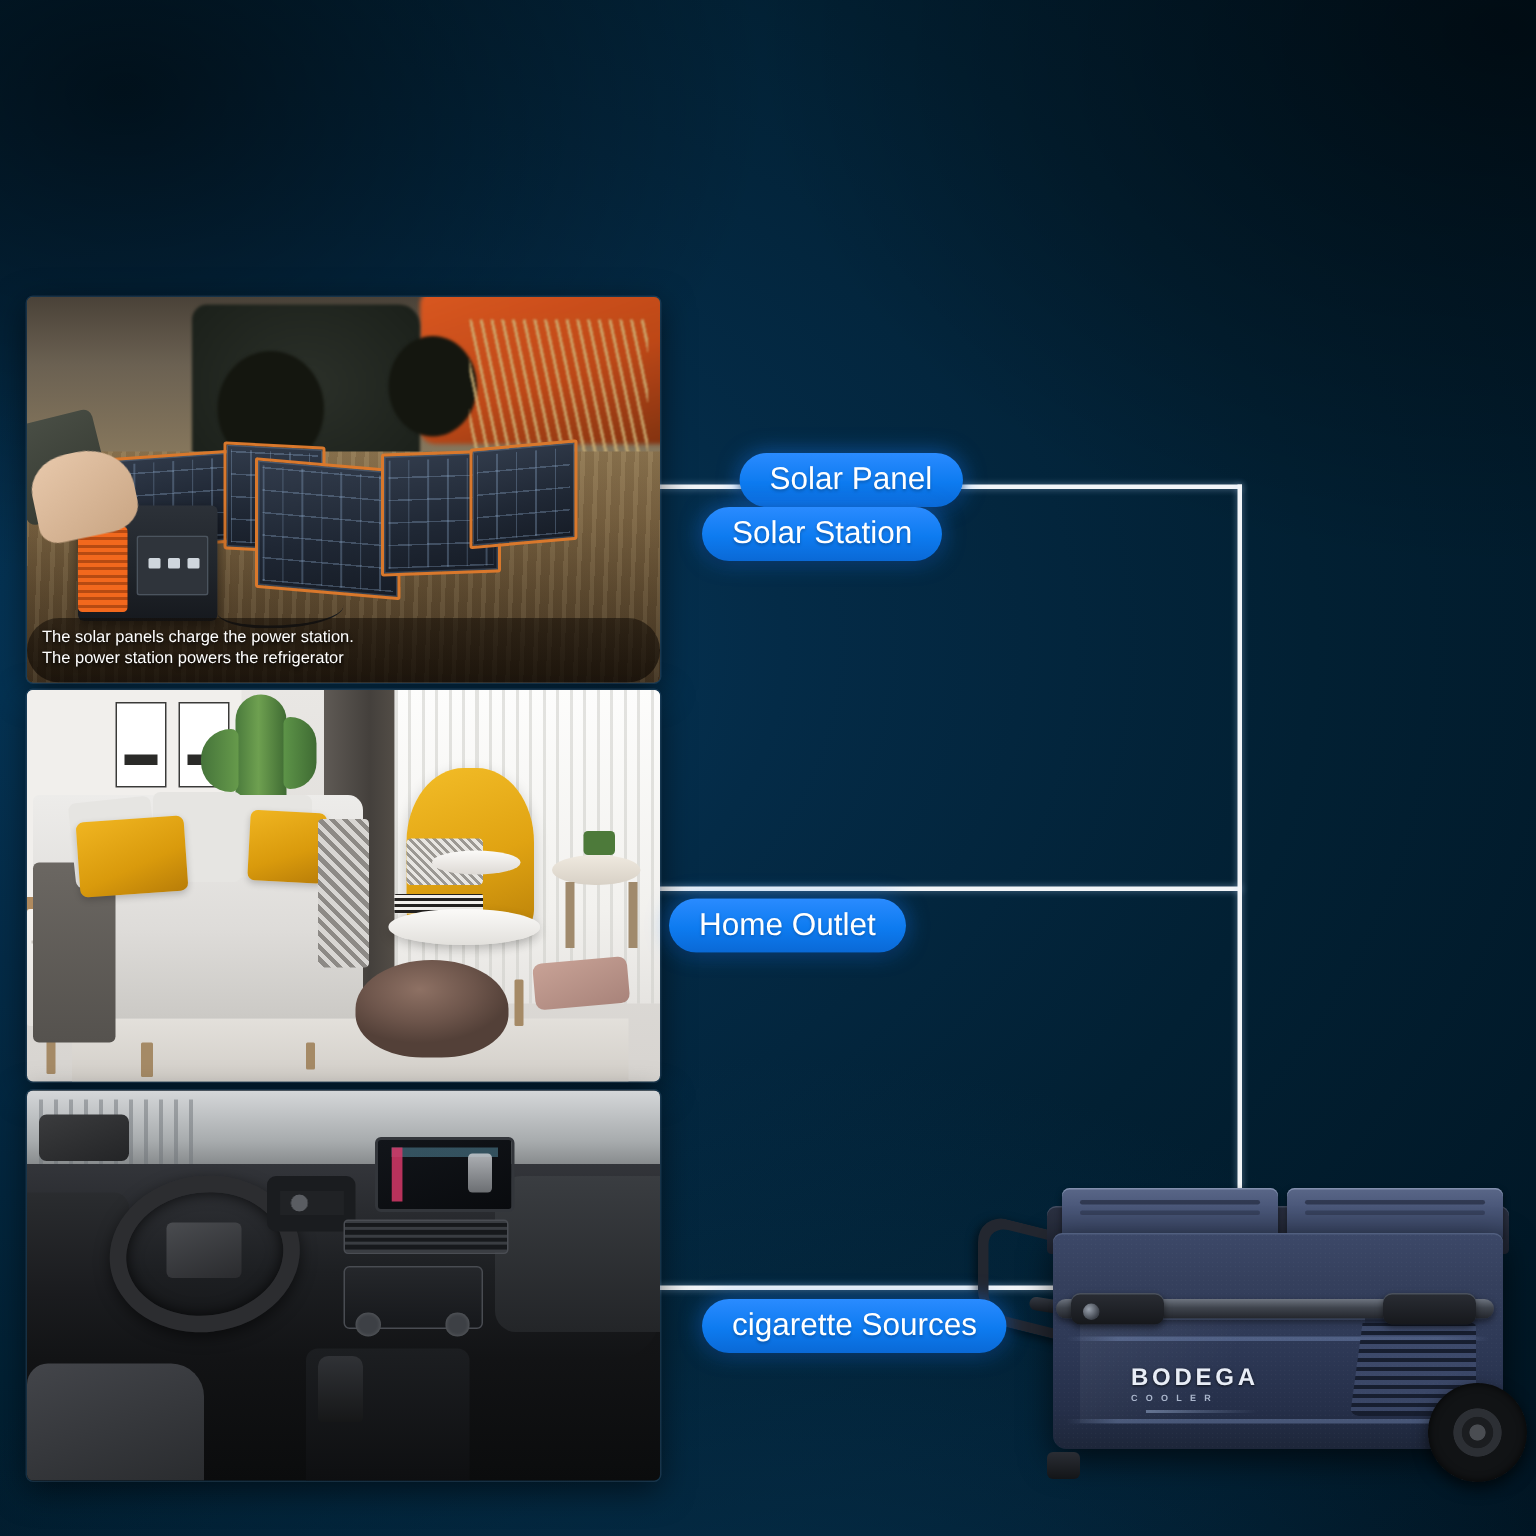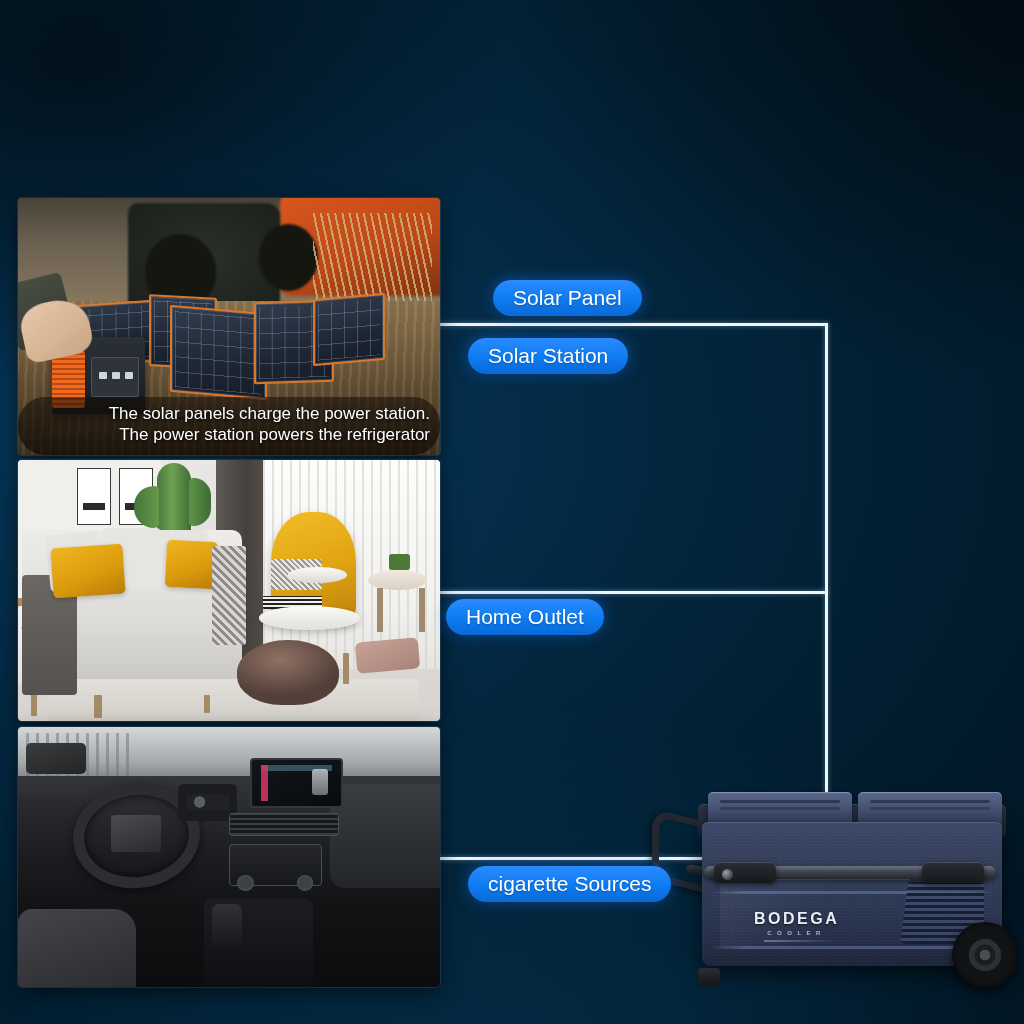--- a/index.html
+++ b/index.html
@@ -108,21 +108,21 @@
     border-radius:40% 50% 30% 20%; transform:rotate(-12deg); filter:blur(.5px); }
   .p1-arm{ position:absolute; left:-2%; top:31%; width:14%; height:26%;
     background:linear-gradient(160deg,#4a4f46 0%,#33372f 100%);
     border-radius:6px; transform:rotate(-14deg); }
   .p1-cable{ position:absolute; left:30%; top:76%; width:20%; height:10%;
     border-bottom:2px solid #17191c; border-radius:0 0 60% 40%; }
   .caption{
     position:absolute; left:0; right:0; bottom:0;
     padding:6px 10px 9px;
     background:linear-gradient(180deg, rgba(18,12,6,.55) 0%, rgba(18,12,6,.72) 100%);
-    color:#ffffff; font-size:17px; line-height:1.28; text-align:right;
+    color:#ffffff; font-size:11px; line-height:1.28; text-align:left;
     text-shadow:0 1px 3px rgba(0,0,0,.95);
     border-radius:27px;
   }
 
   
   #photo-living{ left:18px; top:460px; width:422px; height:261px;
     background:linear-gradient(180deg,#e9e7e4 0%,#d7d4d0 100%); }
   .p2-wallL{ position:absolute; left:0; top:0; width:34%; height:74%; background:#f1efec; }
   .p2-curtain{ position:absolute; left:47%; top:0; width:12%; height:78%;
     background:linear-gradient(90deg,#5f5a55 0%,#44403c 60%,#565049 100%); }
@@ -337,21 +337,21 @@
   }
   .cl-wheel::after{
     content:""; position:absolute; inset:0; border-radius:50%;
     background:repeating-conic-gradient(from 0deg, rgba(190,200,215,.18) 0deg 4deg, rgba(0,0,0,0) 4deg 13deg);
     mask:radial-gradient(circle, transparent 0 70%, #000 71% 100%);
     -webkit-mask:radial-gradient(circle, transparent 0 70%, #000 71% 100%);
   }
   .cl-foot{ position:absolute; left:30px; bottom:14px; width:22px; height:18px;
     background:linear-gradient(180deg,#2a2d34 0%,#131518 100%); border-radius:4px; }
 
-  .cl-brand{ position:absolute; left:86px; top:140px; text-align:center; }
+  .cl-brand{ position:absolute; left:86px; top:140px; text-align:left; }
   .cl-brand .bn{ display:block; color:#e8edf6; font-size:16px; font-weight:bold;
     letter-spacing:2.5px; text-shadow:0 1px 2px rgba(0,0,0,.7); }
   .cl-brand .bs{ display:block; color:#aab6cc; font-size:6px; font-weight:bold;
     letter-spacing:5.5px; margin-top:2px; }
   .cl-brandline{ position:absolute; left:96px; top:170px; width:74px; height:2px;
     background:linear-gradient(90deg, rgba(150,170,205,.55), rgba(150,170,205,0)); }
   .cl-sidepanel{ position:absolute; right:44px; top:104px; width:70px; height:12px;
     background:linear-gradient(180deg, rgba(30,38,58,.9), rgba(46,56,84,.5));
     border-radius:4px; }
 </style>
@@ -458,21 +458,21 @@
     </div>
     <div class="p3-vent"></div>
     <div class="p3-hvac"></div>
     <div class="p3-knob" style="left:52%; top:57%; width:4%; height:6%;"></div>
     <div class="p3-knob" style="left:66%; top:57%; width:4%; height:6%;"></div>
     <div class="p3-console"></div>
     <div class="p3-shift"></div>
     <div class="p3-seat"></div>
   </div>
 
-  <div class="badge" style="left:493px; top:280px;">Solar Panel</div>
+  <div class="badge" style="left:493px; top:302px;">Solar Panel</div>
   <div class="badge" style="left:468px; top:338px;">Solar Station</div>
 
   <div class="badge" style="left:446px; top:599px;">Home Outlet</div>
 
   <div class="badge" style="left:468px; top:866px;">cigarette Sources</div>
 
   <div id="cooler">
     <div class="cl-tele"></div>
     <div class="cl-tele-arm"></div>
 

